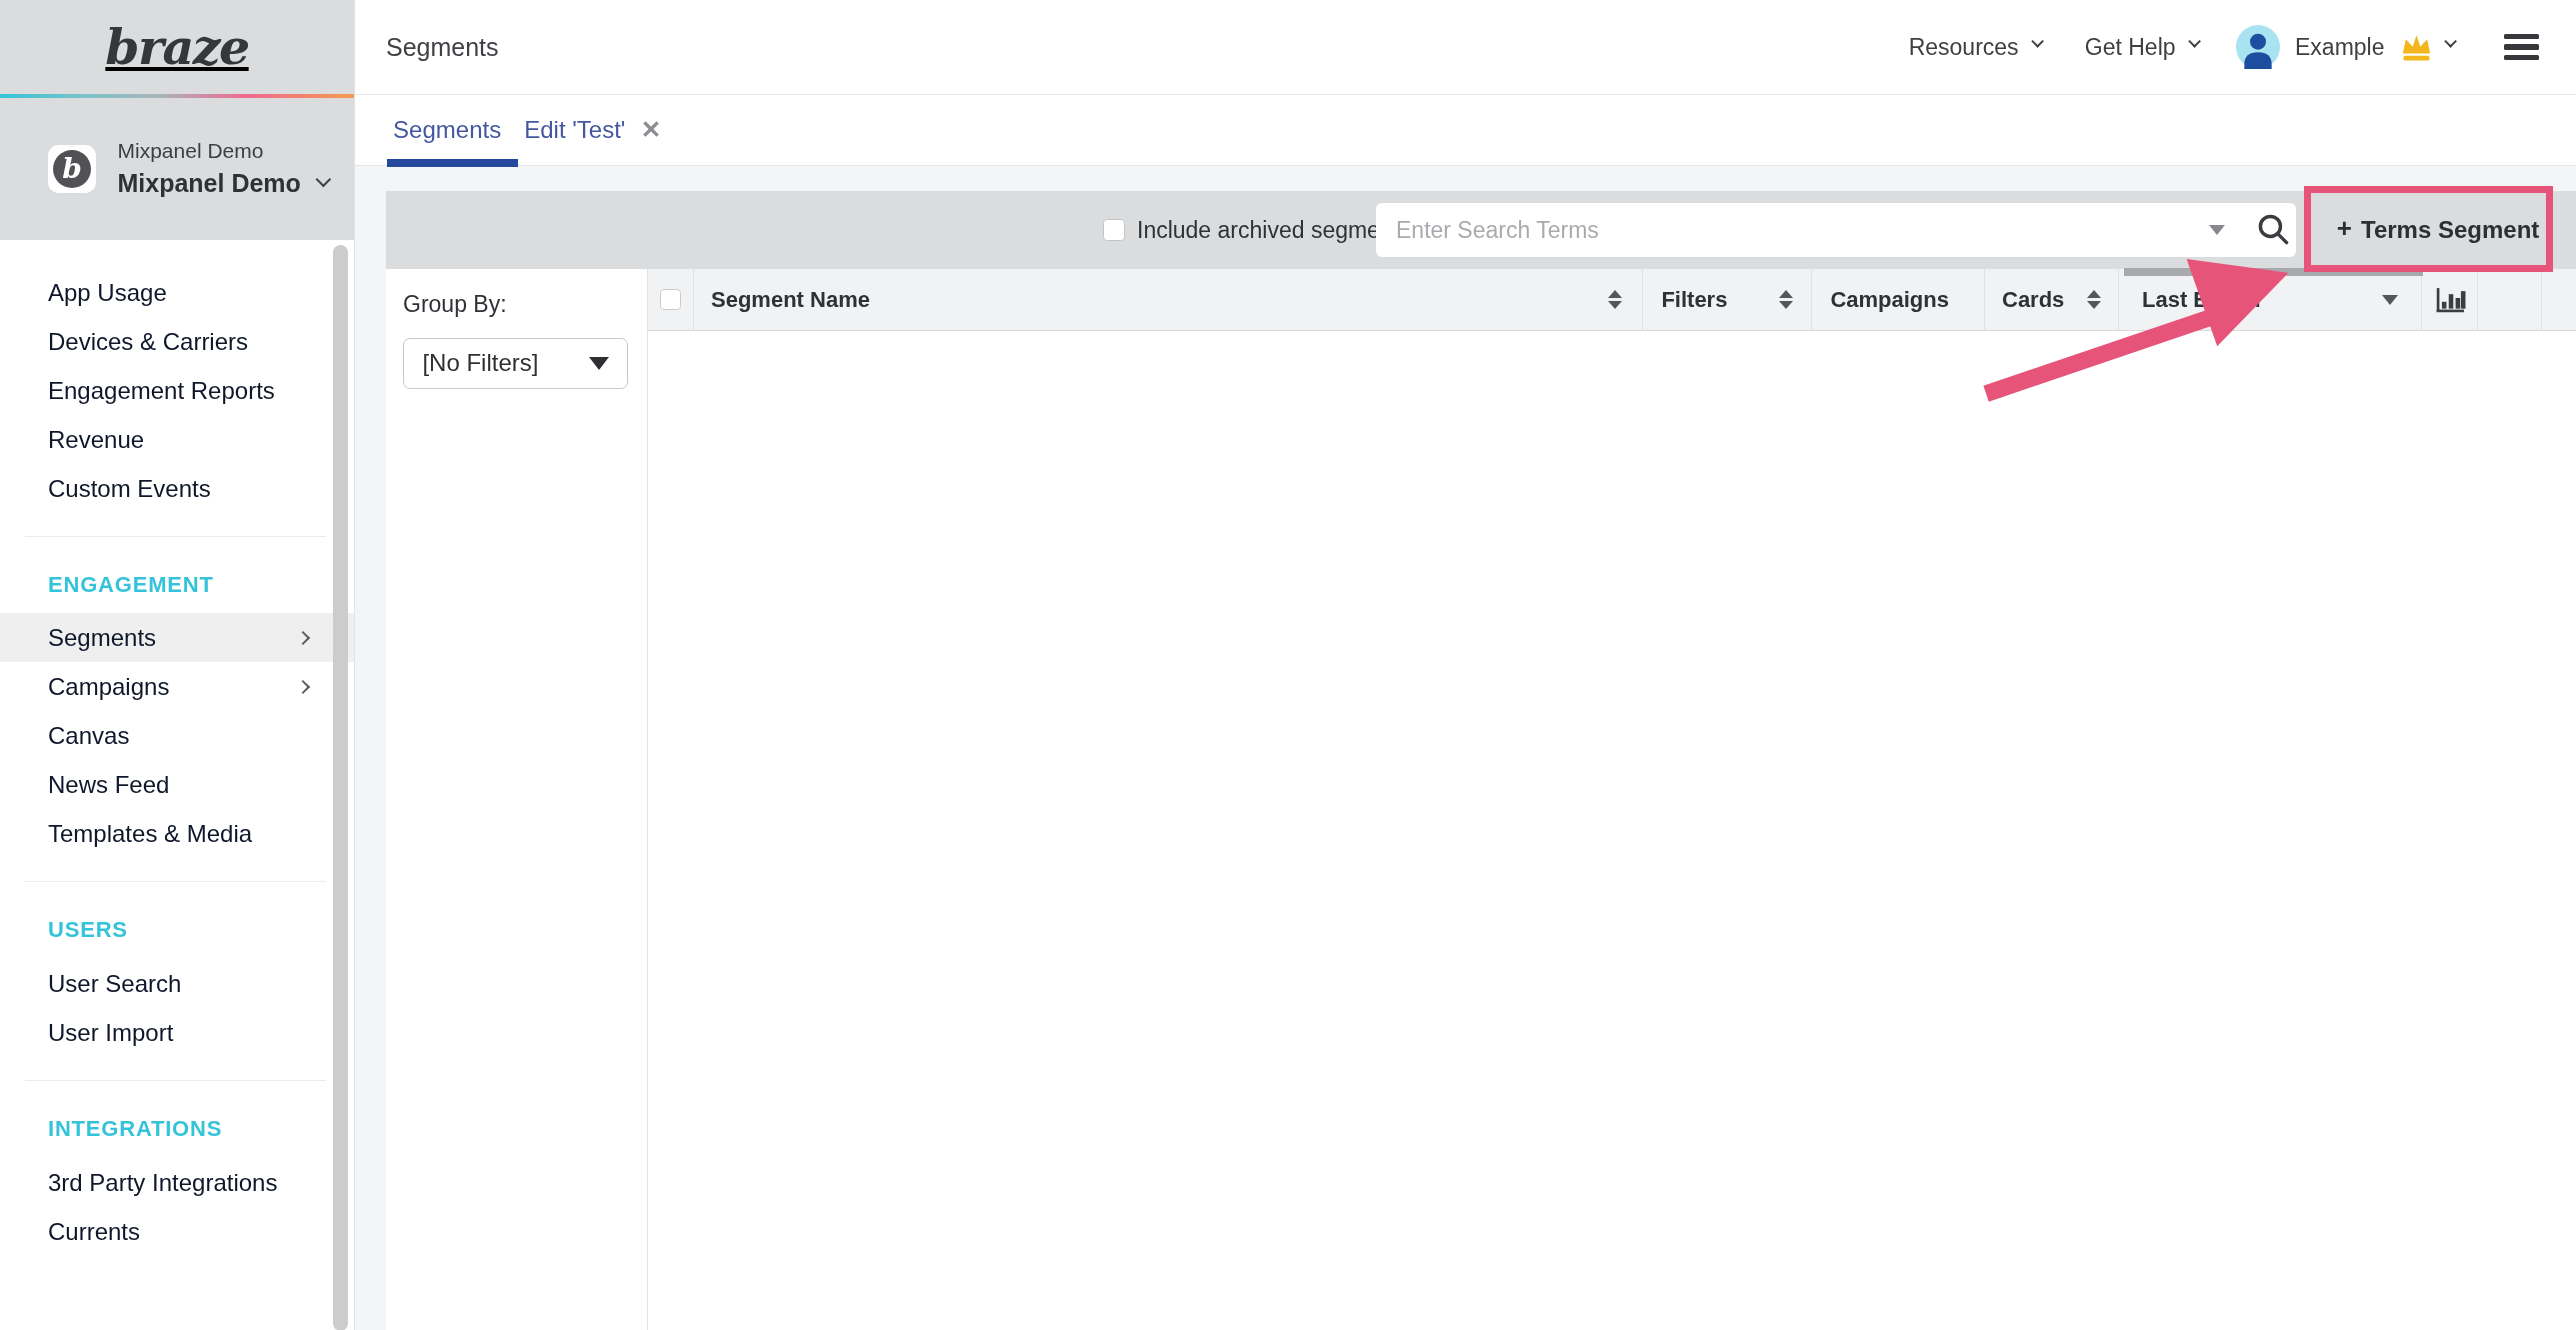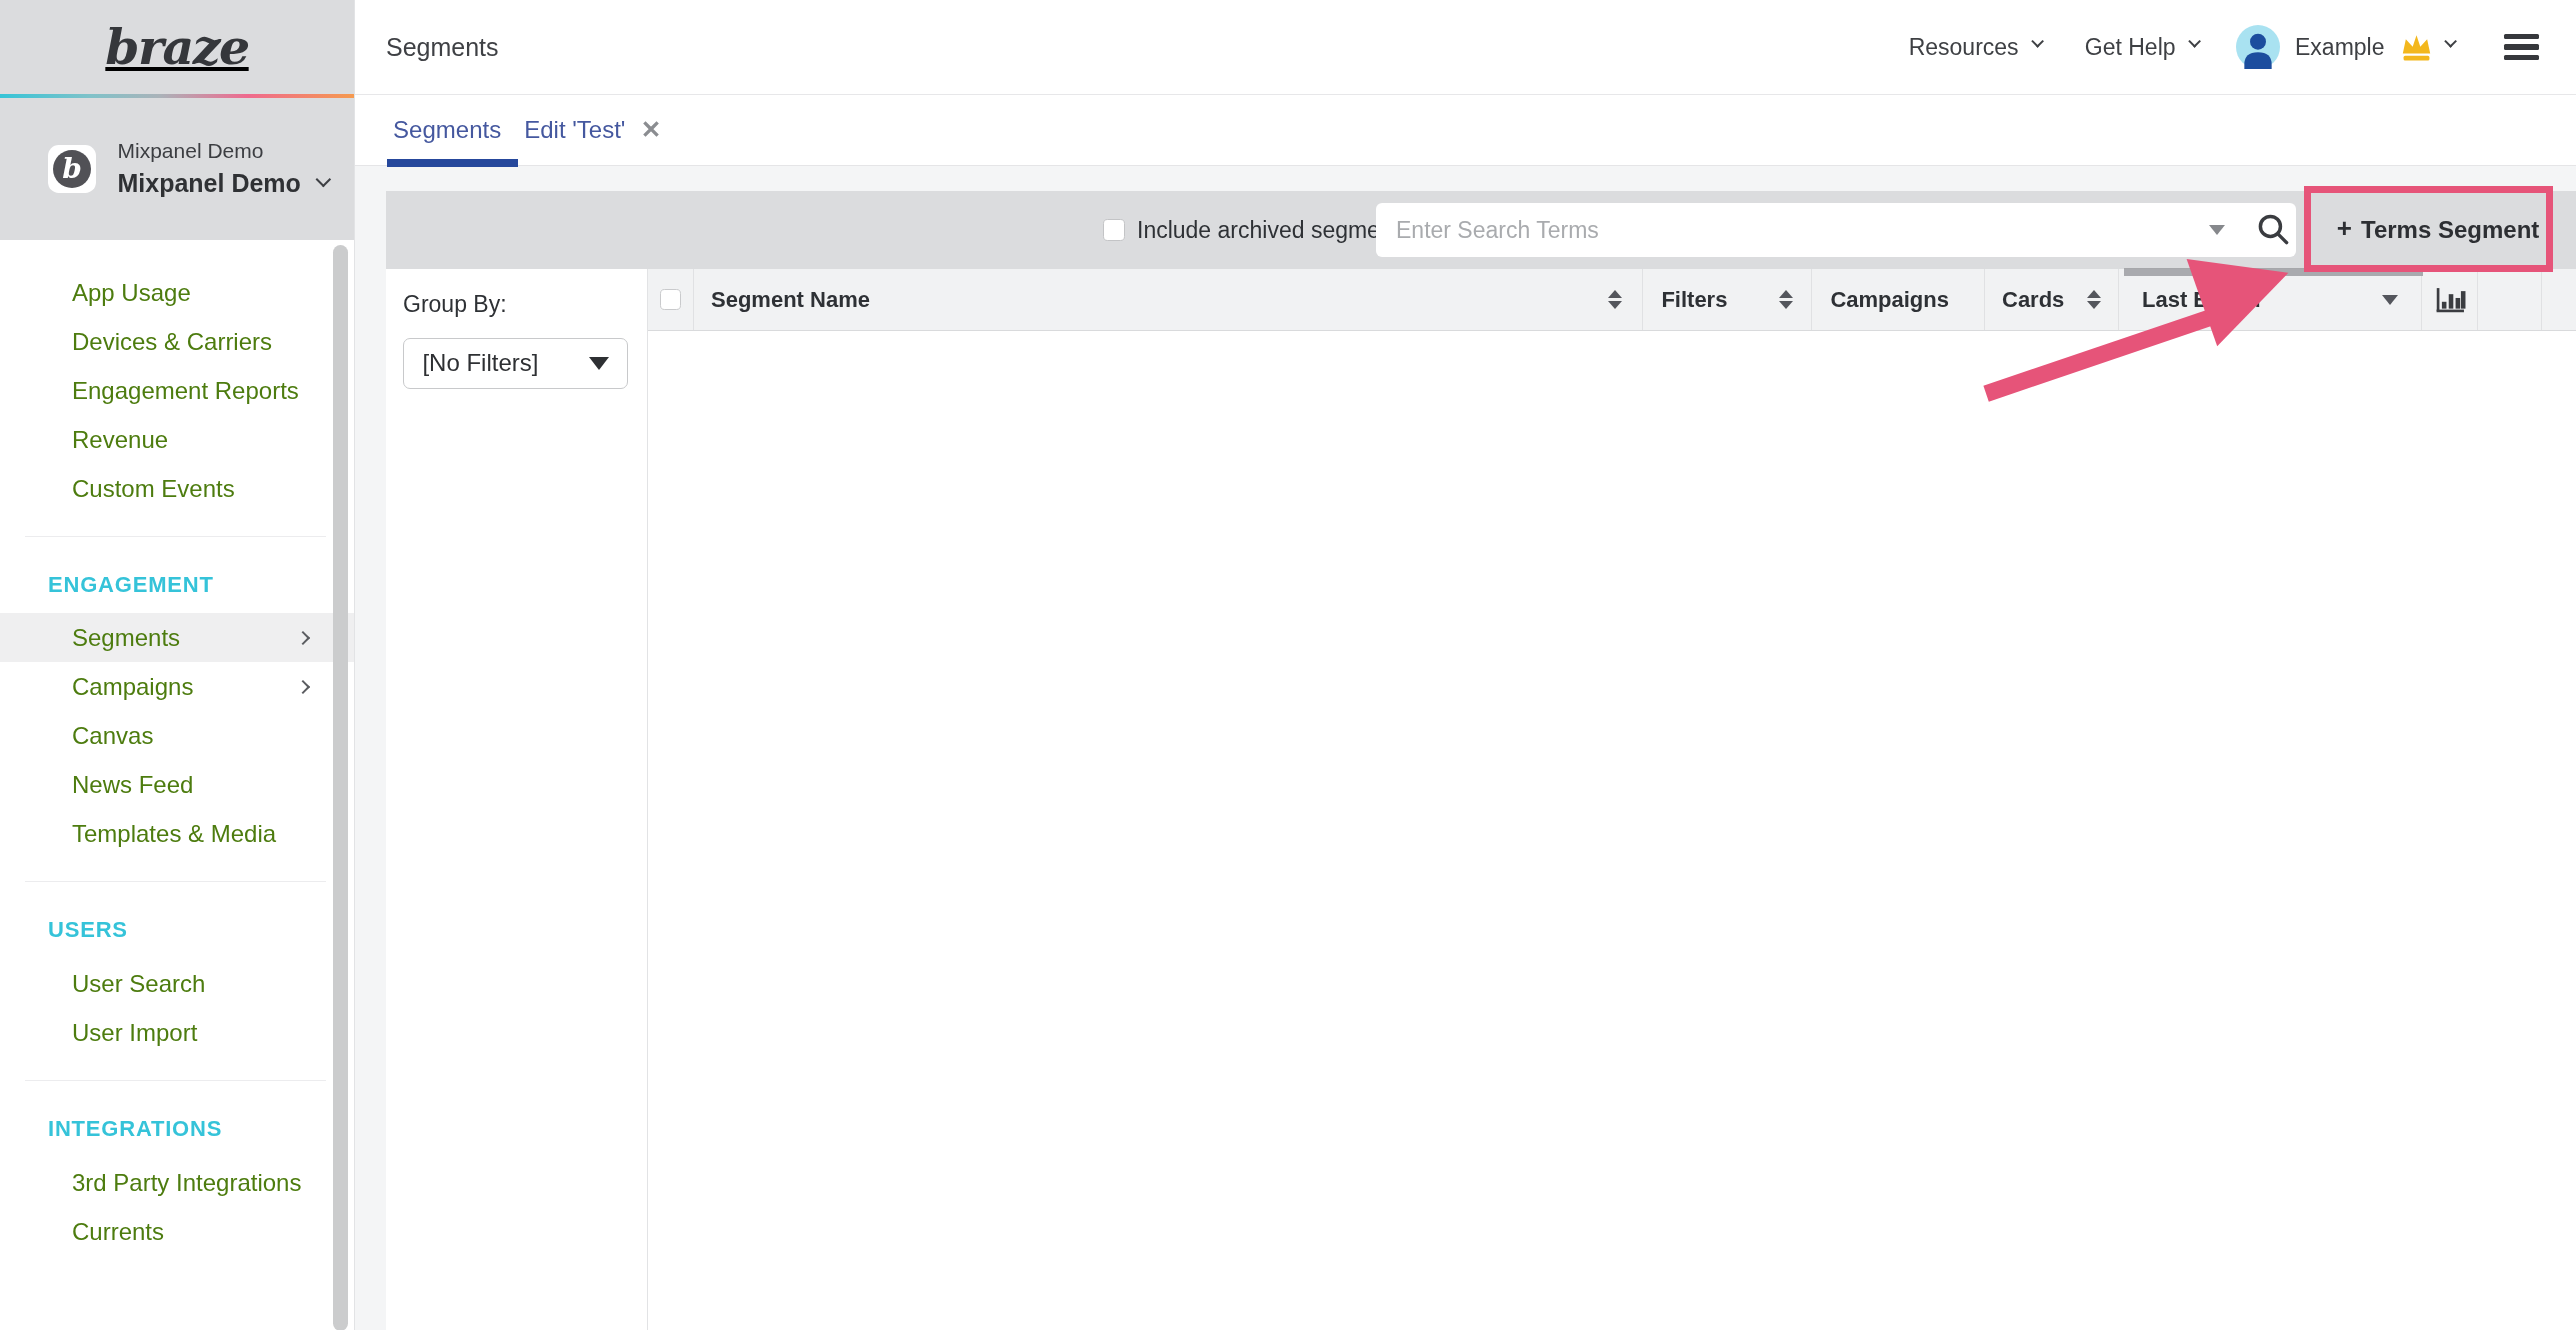--- a/index.html
+++ b/index.html
@@ -24,21 +24,21 @@
   .account-sub { font-size:21px; color:#3c3e42; margin-bottom:6.1px; }
   .account-mainrow { display:flex; align-items:center; }
   .account-main { font-size:25px; font-weight:700; color:#2f3134; }
   .chv { display:inline-block; width:10.7px; height:10.7px; border-right:2.3px solid #3e4044;
     border-bottom:2.3px solid #3e4044; transform:rotate(45deg) translate(-1.5px,-1.5px); }
   .account-mainrow .chv { margin-left:17px; margin-top:-4.6px; }
 
   .nav { padding-top:28px; }
   .section-title { height:49px; line-height:49px; padding-left:48px; margin-bottom:4.6px;
     color:#35c3d9; font-size:22px; font-weight:700; letter-spacing:0.8px; }
-  .nav-item { height:49px; line-height:49px; padding-left:72px; font-size:24px; color:#4d7c0f;
+  .nav-item { height:49px; line-height:49px; padding-left:48px; font-size:24px; color:#0f172a;
     position:relative; cursor:pointer; }
   .nav-item.active { background:#efeff0; }
   .chev-right { position:absolute; right:46px; top:20px; width:10px; height:10px;
     border-right:2.3px solid #5a5c60; border-bottom:2.3px solid #5a5c60; transform:rotate(-45deg); }
   .nav-divider { border-top:1.5px solid #ececee; margin:23px 28px 23px 25px; }
   .scroll-thumb { position:absolute; right:6.1px; top:245px; width:14.6px; height:1086px;
     background:#cbcccd; border-radius:7.7px; }
 
   
   .main { flex:1; display:flex; flex-direction:column; background:#f4f5f6; min-width:0; }

